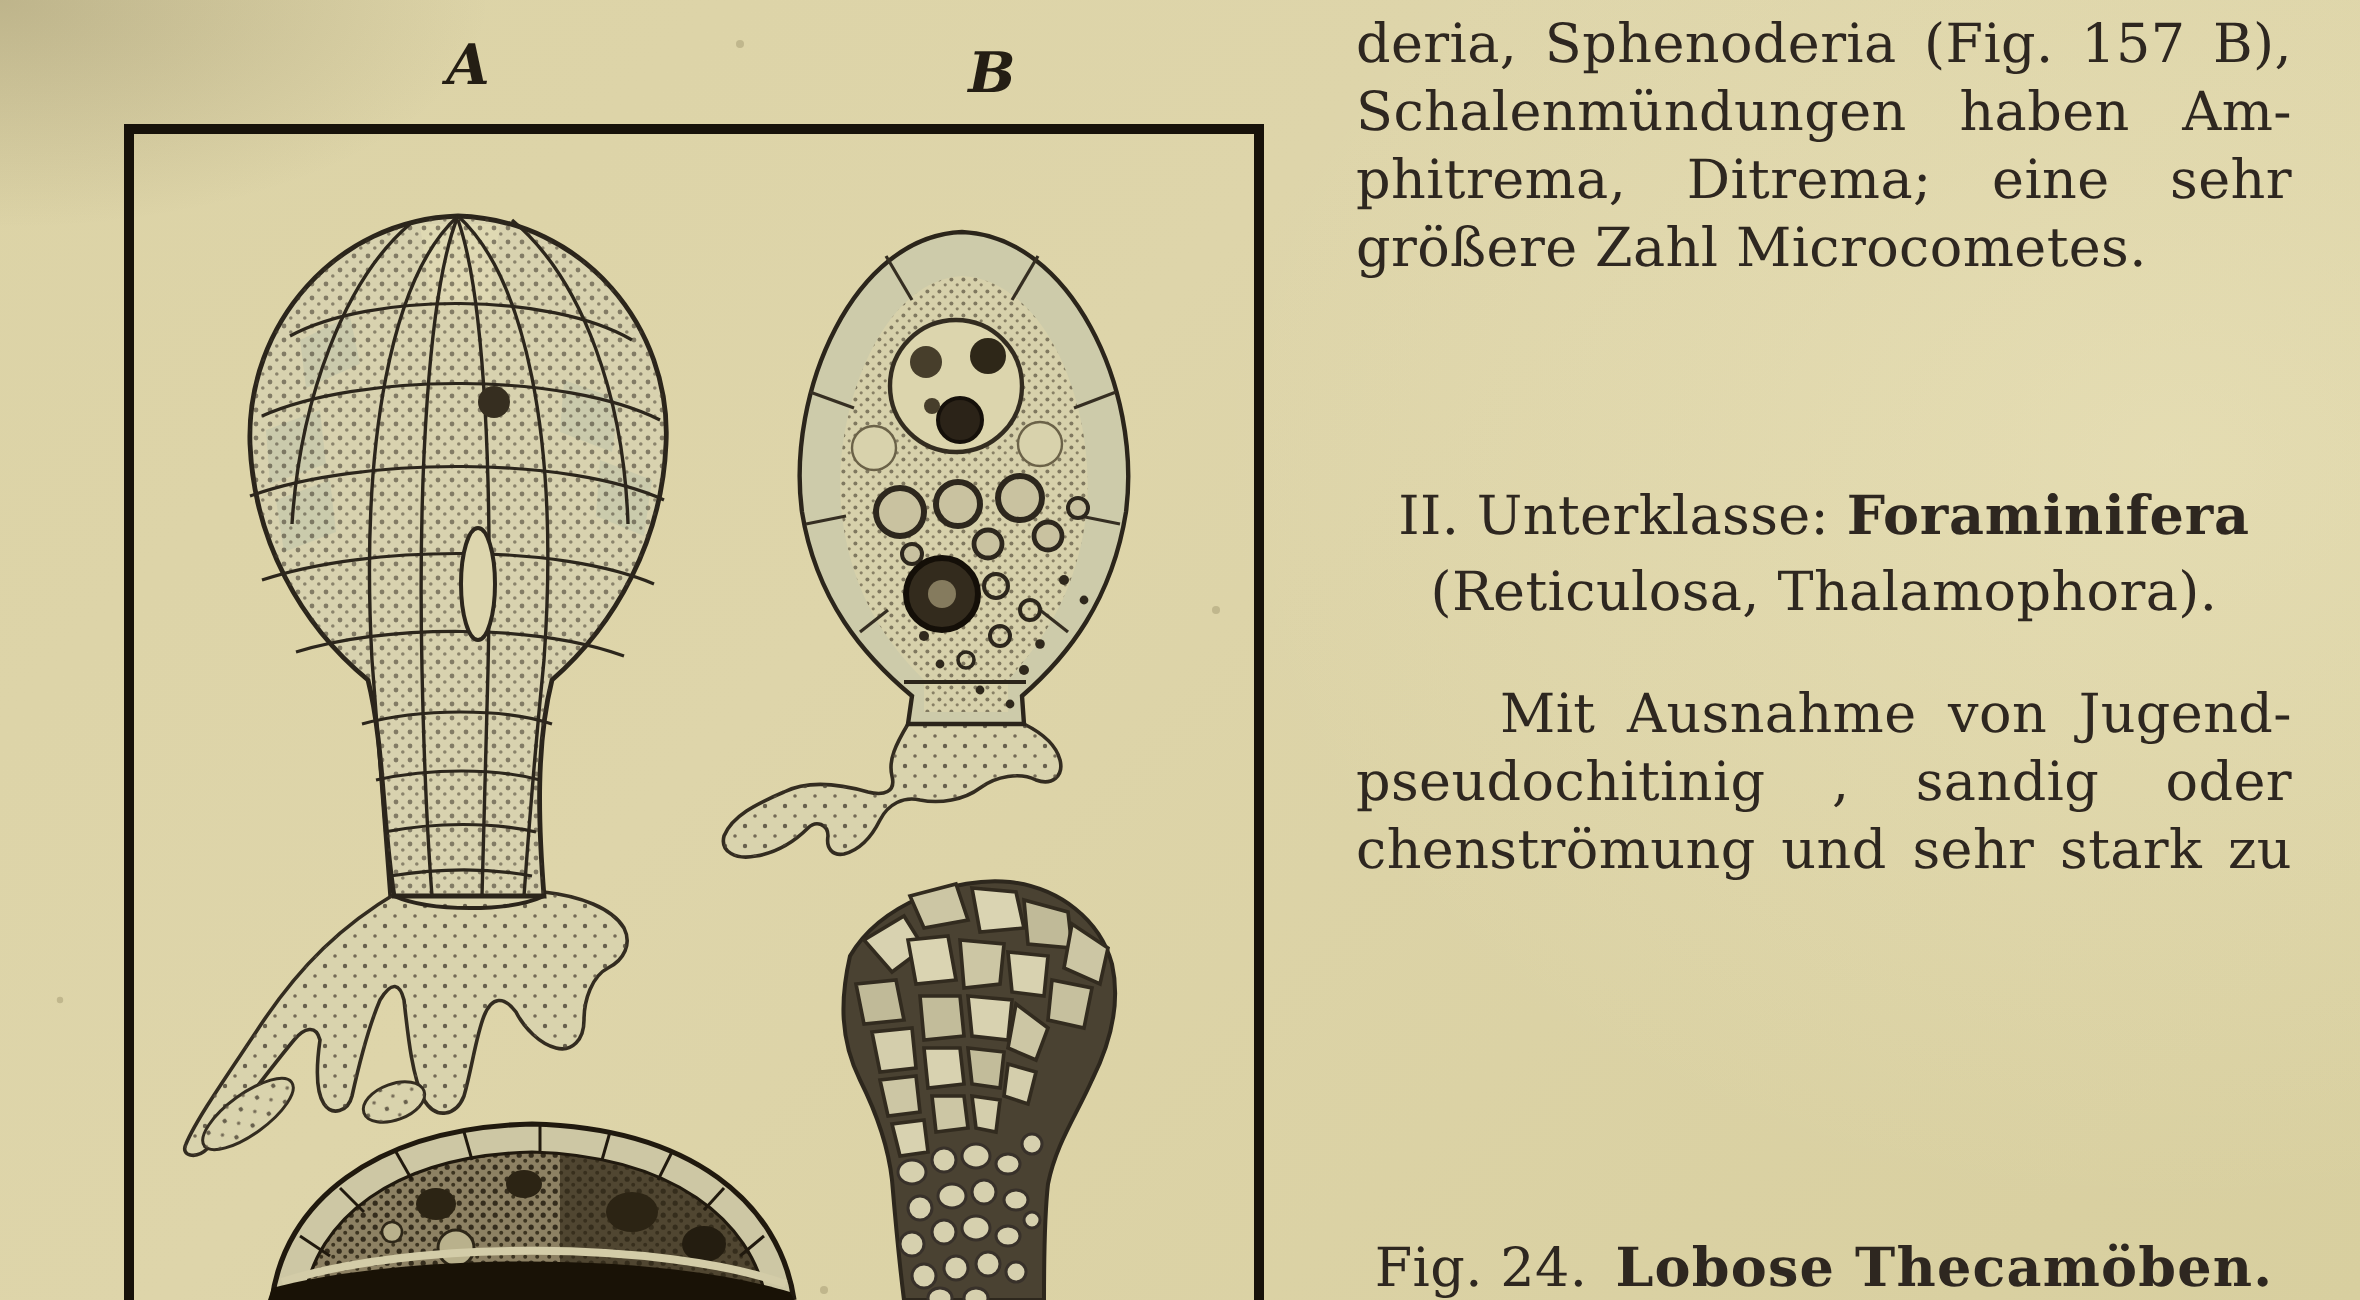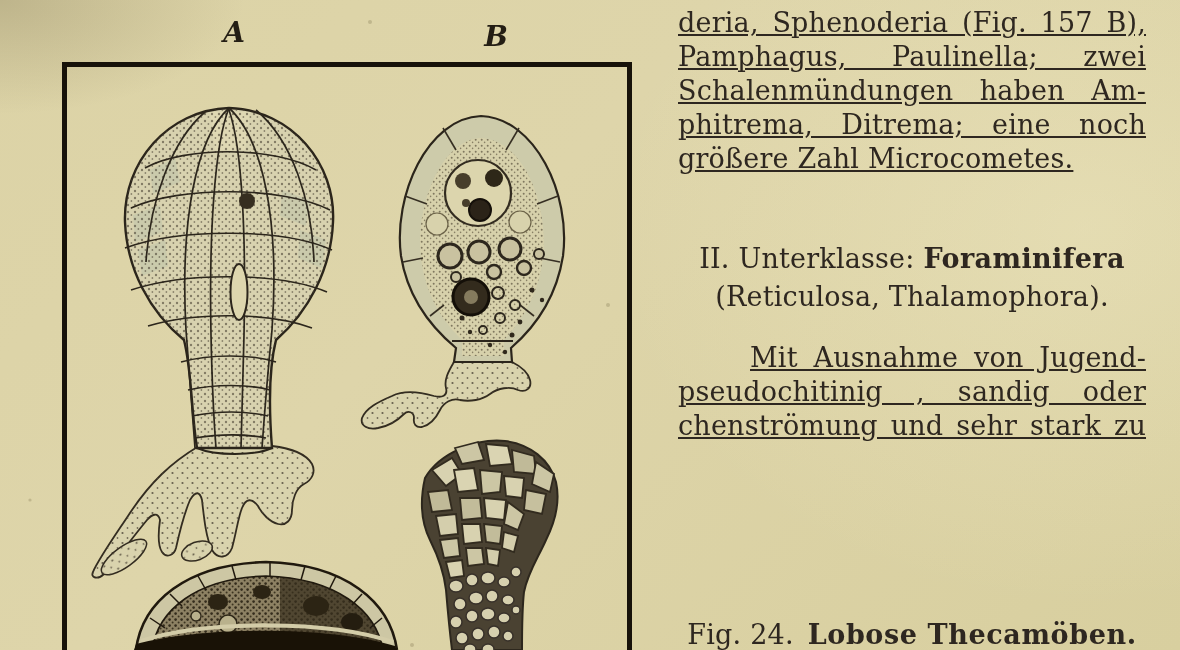--- a/index.html
+++ b/index.html
@@ -7,21 +7,21 @@
        font-family:"DejaVu Serif","Liberation Serif",serif;}
   #stage{position:relative;width:1180px;height:650px;color:#2e2720;
     background:
       radial-gradient(130% 110% at 0% 0%, rgba(70,58,32,.20), rgba(70,58,32,0) 16%),
       radial-gradient(90% 130% at 92% 35%, rgba(250,244,210,.30), rgba(250,244,210,0) 45%),
       linear-gradient(135deg,#dcd3a6 0%,#ded5aa 40%,#d8cf9f 100%);}
   .fig-svg{position:absolute;left:0;top:0;}
   
   .tcol{position:absolute;left:678px;width:468px;font-size:27px;line-height:34px;
         letter-spacing:.2px;color:#2e2720;}
-  .line{height:34px;text-align:justify;text-align-last:justify;text-decoration:underline;}
+  .line{height:34px;text-align:justify;text-align-last:justify;}
   .p1{top:6px;}
   .p1 .line:last-child{text-align:right;text-align-last:left;}
   .heading{top:240px;text-align:center;line-height:38px;font-size:27px;}
   .heading b{letter-spacing:.4px;}
   .p2{top:341px;}
   .p2 .line:first-child{padding-left:72px;}
   .caption{top:618px;text-align:center;text-align-last:center;font-size:27px;}
   .caption b{margin-left:14px;letter-spacing:.6px;}
 </style>
 </head>
@@ -275,23 +275,22 @@
     </g>
 
     <path d="M64.5,650 L64.5,64.5 L629.5,64.5 L629.5,650" fill="none" stroke="#17120a" stroke-width="5"></path>
 
     <text x="234" y="42" text-anchor="middle" font-size="28" font-style="italic" font-weight="bold" fill="#241e14">A</text>
     <text x="496" y="46" text-anchor="middle" font-size="28" font-style="italic" font-weight="bold" fill="#241e14">B</text>
   </svg>
 
   <div class="tcol p1">
       <div class="line">deria, Sphenoderia (Fig. 157 B),</div>
-      <div class="line">Pamphagus, Paulinella; zwei</div>
       <div class="line">Schalenmündungen haben Am-</div>
-      <div class="line">phitrema, Ditrema; eine noch</div>
+      <div class="line">phitrema, Ditrema; eine sehr</div>
       <div class="line">größere Zahl Microcometes.</div>
     </div>
 
   <div class="tcol heading">
     <div><span>II. Unterklasse: </span><b>Foraminifera</b></div>
     <div>(Reticulosa, Thalamophora).</div>
   </div>
 
   <div class="tcol p2">
       <div class="line">Mit Ausnahme von Jugend-</div>

